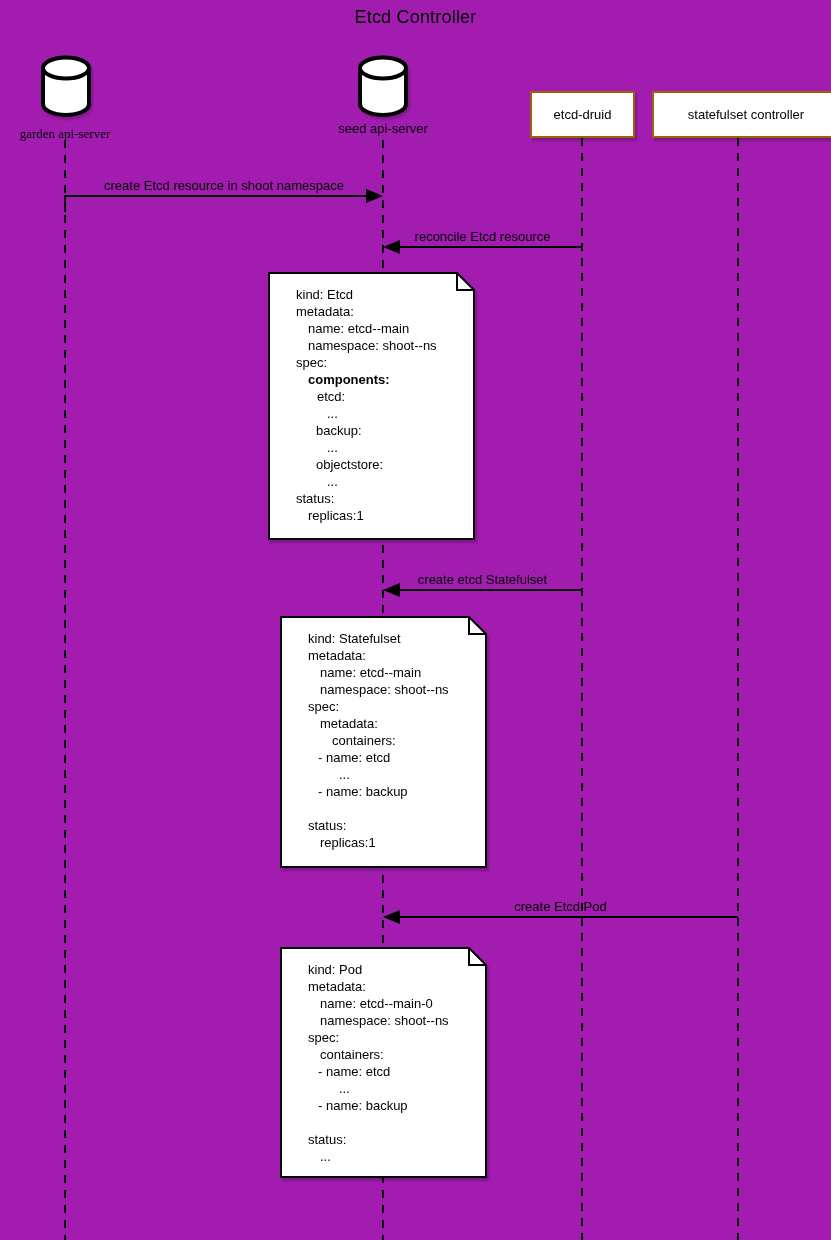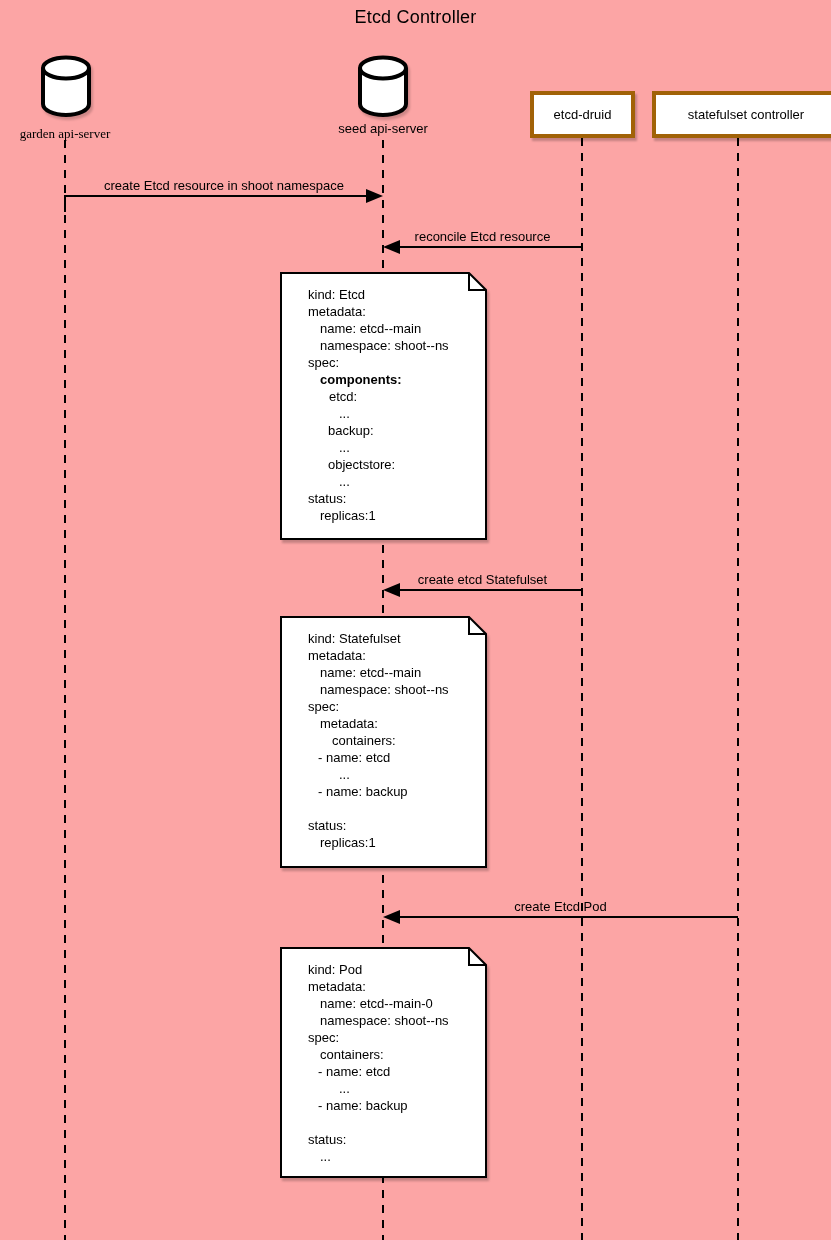--- a/index.html
+++ b/index.html
@@ -1,32 +1,32 @@
 <!DOCTYPE html>
 <html><head>
 <meta charset="utf-8">
 <style>
   html,body{margin:0;padding:0;background:#ffffff;}
   #canvas{
-    position:relative;width:831px;height:1240px;background:#fca5a5;
+    position:relative;width:831px;height:1240px;background:#a21caf;
     font-family:"Liberation Sans",sans-serif;color:#000;overflow:hidden;
   }
   .title{
     position:absolute;left:0;top:7px;width:831px;text-align:center;
     font-size:18px;letter-spacing:.2px;
   }
   .lifeline{
     position:absolute;width:2px;
     background:repeating-linear-gradient(to bottom,#000 0 8px,transparent 8px 15px);
   }
   .actor-label{
     position:absolute;font-size:13px;text-align:center;white-space:nowrap;
   }
   .actor-box{
-    position:absolute;box-sizing:border-box;border:4px solid #a16207;background:#fff;
+    position:absolute;box-sizing:border-box;border:2px solid #a16207;background:#fff;
     display:flex;align-items:center;justify-content:center;font-size:13px;
     box-shadow:2px 3px 2px rgba(0,0,0,0.22);white-space:nowrap;
   }
   .cyl{position:absolute;filter:drop-shadow(2px 3px 1px rgba(0,0,0,0.18));}
   .msg-line{position:absolute;height:2px;background:#000;}
   .msg-stub{position:absolute;width:2px;background:#000;}
   .msg-label{
     position:absolute;font-size:13px;text-align:center;white-space:nowrap;
     background:transparent;
   }
@@ -78,21 +78,21 @@
 
   <div class="msg-label" style="left:65px;top:178px;width:318px;">create Etcd resource in shoot namespace</div>
   <div class="msg-line" style="left:64px;top:195px;width:304px;"></div>
   <div class="msg-stub" style="left:64px;top:195px;height:17px;"></div>
   <div class="arrowhead arrow-right" style="left:366px;top:189px;"></div>
 
   <div class="msg-label" style="left:383px;top:229px;width:199px;">reconcile Etcd resource</div>
   <div class="msg-line" style="left:398px;top:246px;width:184px;"></div>
   <div class="arrowhead arrow-left" style="left:383px;top:240px;"></div>
 
-  <div class="note" style="left:280px;top:272px;width:207px;height:317px;border-radius:12px;">
+  <div class="note" style="left:268px;top:272px;width:207px;height:317px;border-radius:12px;">
     <svg width="207" height="268" viewBox="0 0 207 268">
       <polygon points="1,1 189,1 206,18 206,267 1,267" fill="#ffffff" stroke="#000" stroke-width="2"></polygon>
       <polyline points="189,1 189,18 206,18" fill="none" stroke="#000" stroke-width="2"></polyline>
     </svg>
     <div class="note-text">
         <div class="note-line" style="padding-left: 0px;">kind: Etcd</div>
         <div class="note-line" style="padding-left: 0px;">metadata:</div>
         <div class="note-line" style="padding-left: 12px;">name: etcd--main</div>
         <div class="note-line" style="padding-left: 12px;">namespace: shoot--ns</div>
         <div class="note-line" style="padding-left: 0px;">spec:</div>

